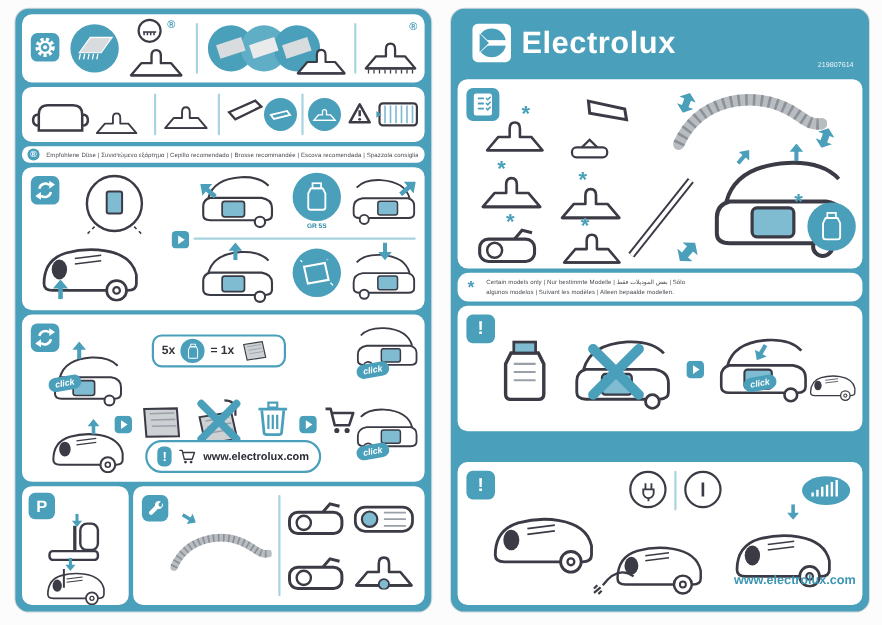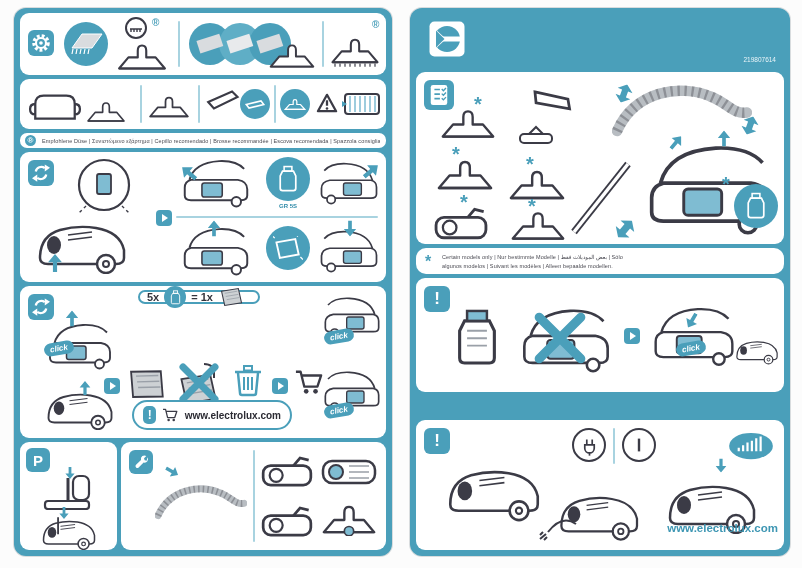--- a/index.html
+++ b/index.html
@@ -299,21 +299,21 @@
             <use href="#g-refresh"></use>
           </svg>
         </div>
       <svg class="abs" style="left:24px; top:34px;" width="72" height="52" viewBox="0 0 96 64">
           <use href="#g-vacopen"></use>
         </svg>
       <svg class="abs" style="left:44px; top:26px; transform:rotate(-90deg);" width="16" height="13" viewBox="0 0 26 20">
           <use href="#g-arrow"></use>
         </svg>
       <span class="click" style="left:24px; top:56px;">click</span>
-      <div class="ratiobox" style="left:118px; top:4px; width:122px; height:14px;">
+      <div class="ratiobox" style="left:118px; top:18px; width:122px; height:30px;">
         <span class="ratiotext">5x</span>
         <span class="circ" style="position:static; width:22px; height:22px;">
             <svg width="13" height="15" viewBox="0 0 30 36">
               <use href="#g-bagwhite"></use>
             </svg>
           </span>
         <span class="ratiotext">= 1x</span>
         <svg width="26" height="20" viewBox="0 0 48 38">
             <use href="#g-filter"></use>
           </svg>
@@ -418,20 +418,21 @@
 
   <div class="page" style="left:410px; top:8px; width:380px; height:548px;">
 
     <svg class="abs" style="left:18px; top:12px;" width="38" height="38" viewBox="0 0 38 38">
         <rect x="1.5" y="1.5" width="35" height="35" rx="5" fill="#fff"></rect>
         <circle cx="19" cy="19" r="13" fill="#4a9fba"></circle>
         <rect x="4" y="16.5" width="30" height="5" fill="#fff"></rect>
         <polygon points="5,7 18,19 5,31" fill="#fff"></polygon>
         <polygon points="8,10.5 16.5,19 8,27.5" fill="#4a9fba"></polygon>
       </svg>
+    <span class="brandword" style="left:64px; top:15px;">Electrolux</span>
     <span class="partnum" style="left:250px; top:48px; width:116px;">219807614</span>
 
     <div class="box" style="left:6px; top:64px; width:368px; height:172px;">
       <div class="tsq" style="left:8px; top:8px; width:30px; height:30px;">
           <svg width="22" height="24" viewBox="0 0 24 26">
             <use href="#g-check"></use>
           </svg>
         </div>
       <svg class="abs" style="left:24px; top:36px;" width="56" height="32" viewBox="0 0 60 33">
           <use href="#g-nozzle"></use>

